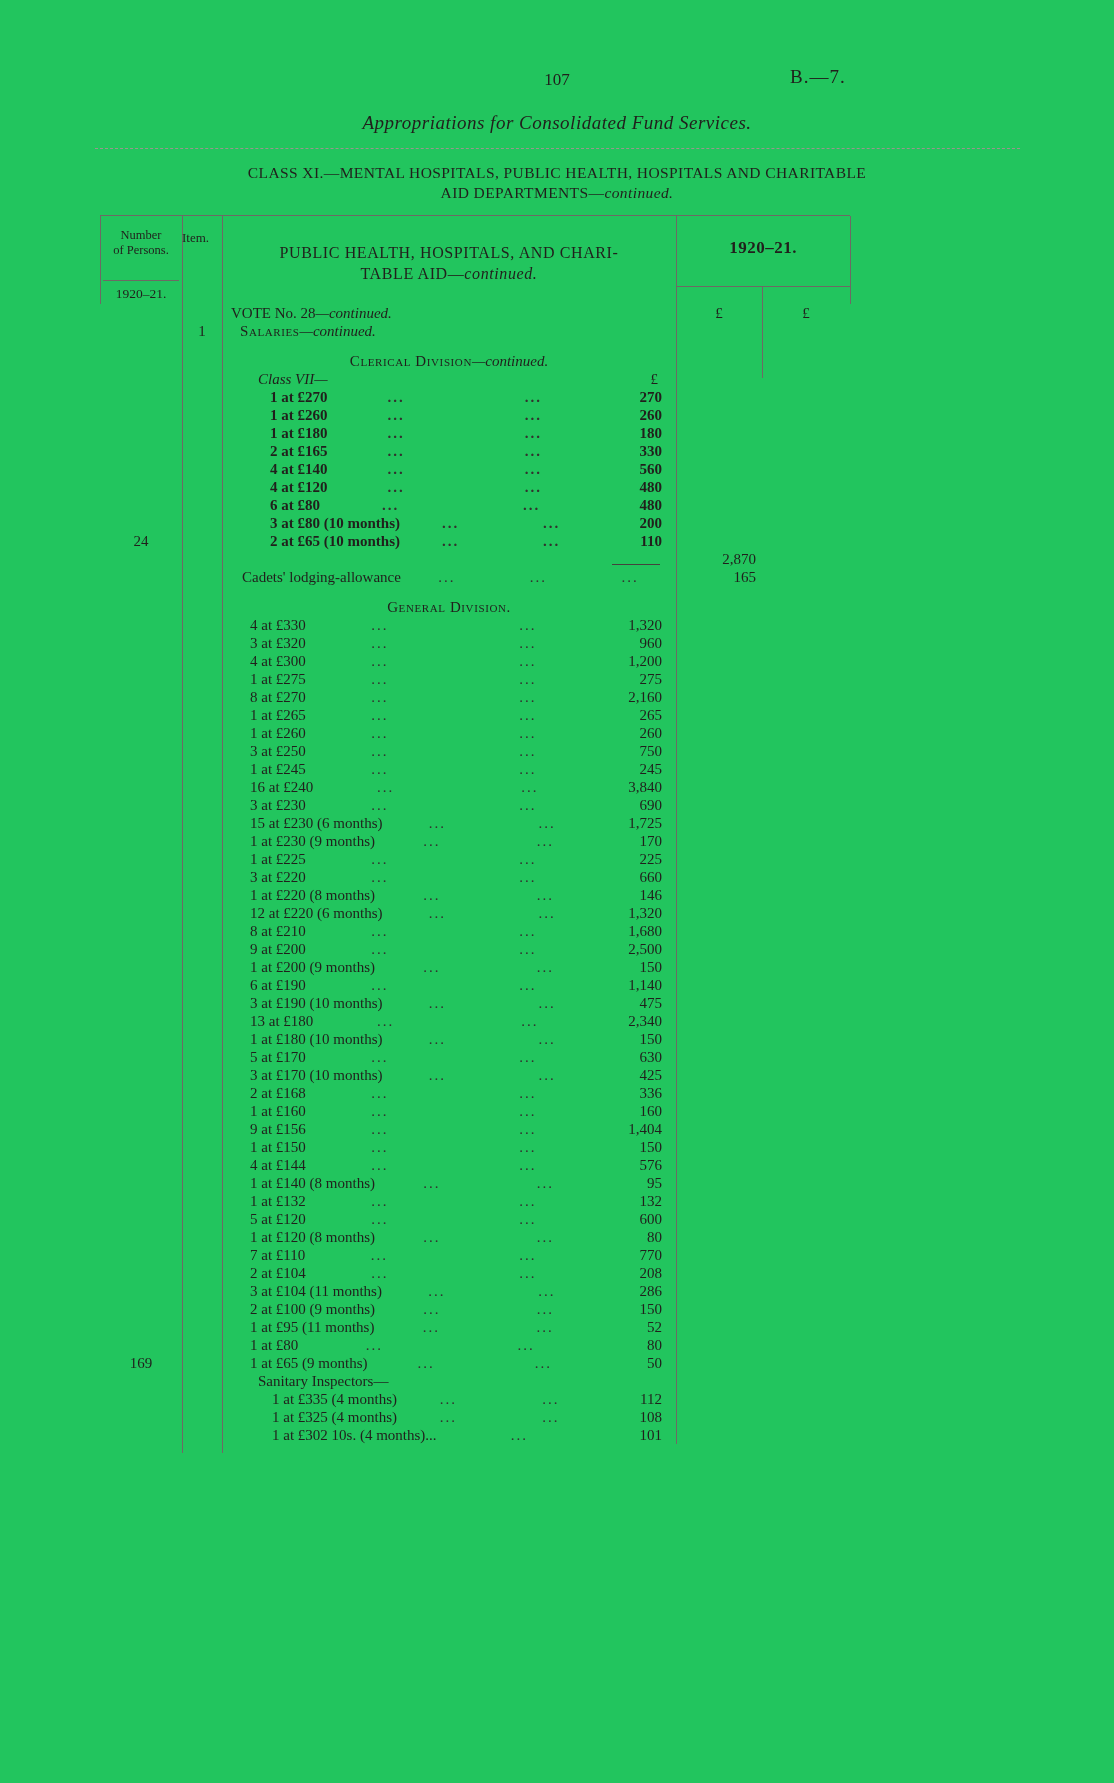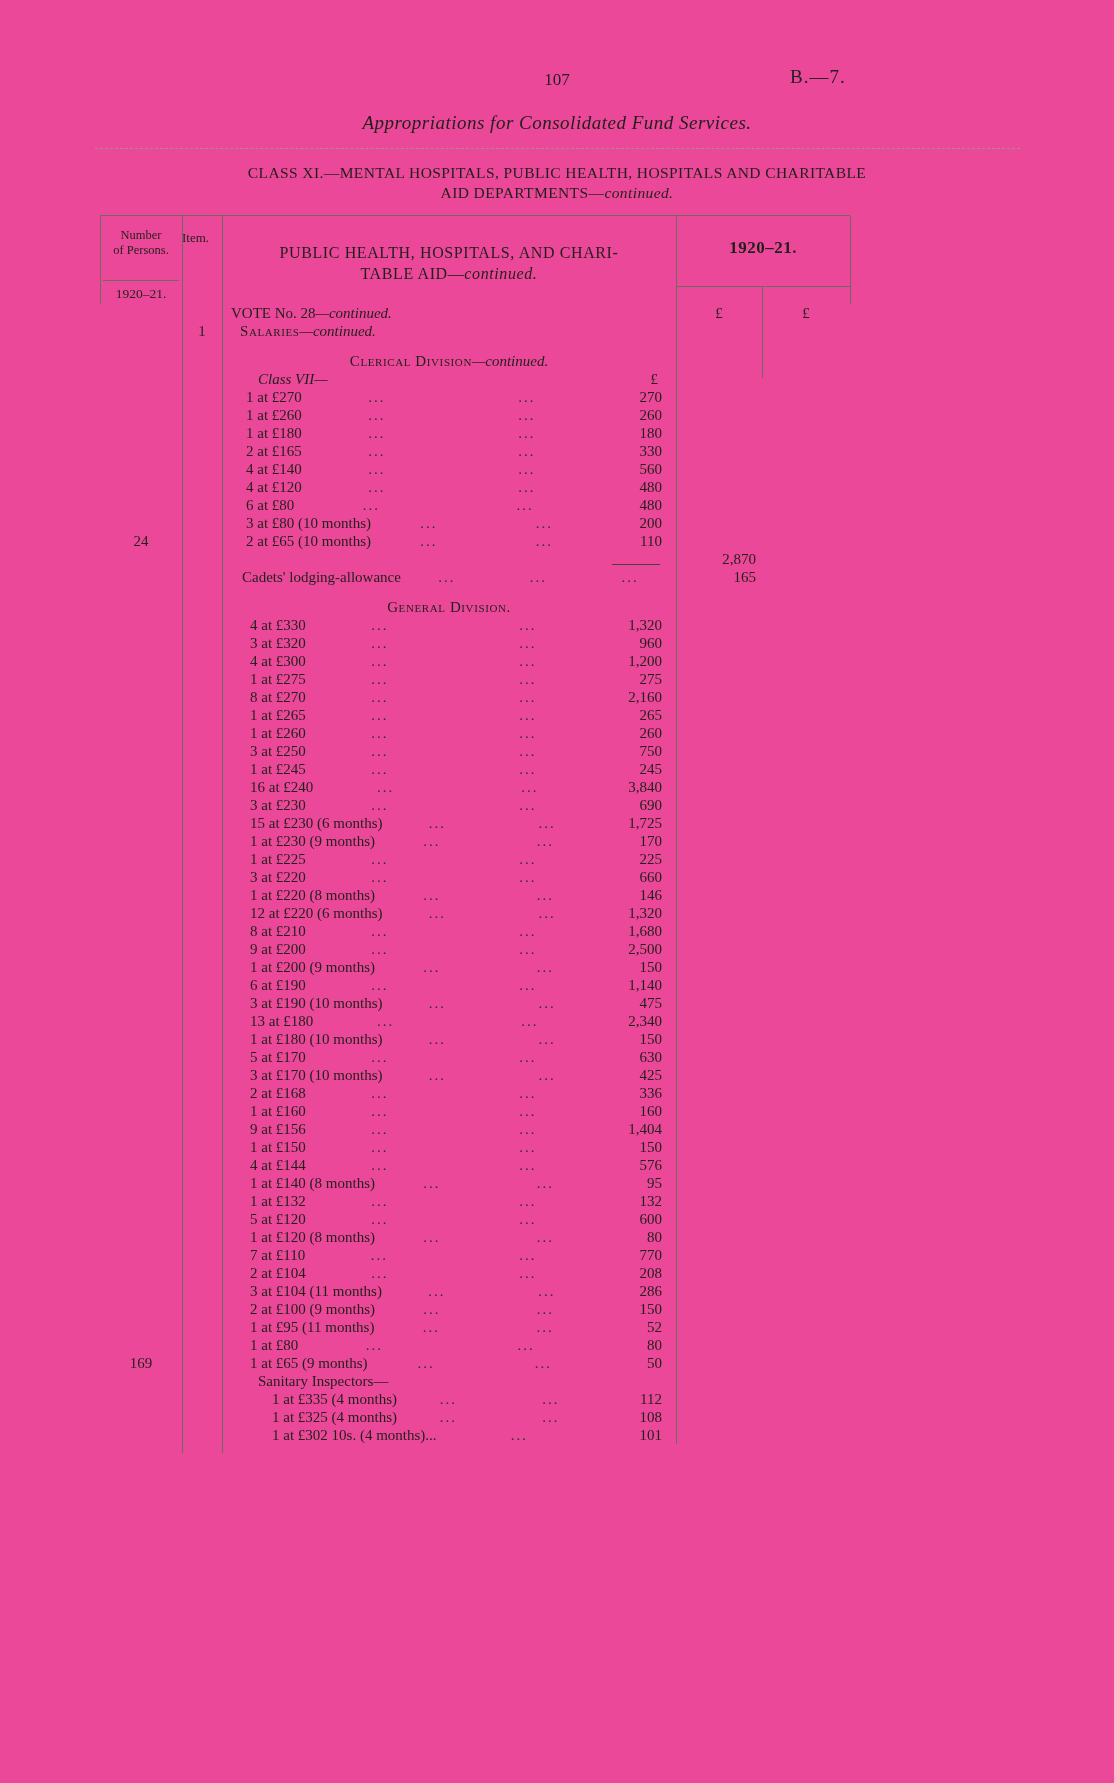--- a/index.html
+++ b/index.html
@@ -1,19 +1,19 @@
 <!DOCTYPE html>
 <html><head>
 <meta charset="utf-8">
 <style>
   html,body{margin:0;padding:0;background:#e8e6e1;}
   .page{
     position:relative;
     width:1114px;height:1783px;
-    background:#ec4899;
+    background:#22c55e;
     font-family:"Liberation Serif","DejaVu Serif",serif;
     color:#211f1c;
     overflow:hidden;
   }
   
   .page-num{position:absolute;top:70px;left:0;width:100%;text-align:center;font-size:17px;}
   .page-ref{position:absolute;top:66px;left:790px;font-size:19px;letter-spacing:1px;}
   .doc-title{position:absolute;top:112px;left:0;width:100%;text-align:center;font-style:italic;font-size:19px;letter-spacing:0.5px;}
   .title-rule{position:absolute;top:148px;left:95px;width:925px;border-top:1px dashed #9a968e;}
   .class-heading{position:absolute;top:163px;left:0;width:100%;text-align:center;font-size:15.5px;line-height:20px;letter-spacing:0.4px;}
@@ -53,21 +53,21 @@
   .sanitary-head{padding-left:36px;}
   .classvii{display:flex;padding-left:36px;}
   .classvii .fill{flex:1;}
   .classvii .pound-col{width:74px;text-align:right;padding-right:18px;box-sizing:border-box;}
 
   .row-flex{display:flex;}
   .row-label{white-space:nowrap;}
   .dots{flex:1;text-align:center;letter-spacing:2px;overflow:hidden;white-space:nowrap;color:#33312e;}
   .row-amount{width:74px;text-align:right;padding-right:14px;box-sizing:border-box;white-space:nowrap;}
 
-  .clerical-rows .row-flex{padding-left:24px;}
+  .clerical-rows .row-flex{padding-left:48px;font-weight:bold;}
   .general-rows  .row-flex{padding-left:28px;}
   .sanitary-rows .row-flex{padding-left:50px;}
 
   .persons-val{position:absolute;left:0;top:0;width:82px;text-align:center;}
   .item-val{position:absolute;left:82px;top:0;width:40px;text-align:center;}
   .amt1{position:absolute;left:576px;top:0;width:86px;text-align:right;padding-right:6px;box-sizing:border-box;}
   .amt2{position:absolute;left:662px;top:0;width:88px;text-align:right;padding-right:26px;box-sizing:border-box;}
   .amt1.pound{text-align:center;padding-right:0;}
   .amt2.pound{text-align:center;padding-right:0;}
 

